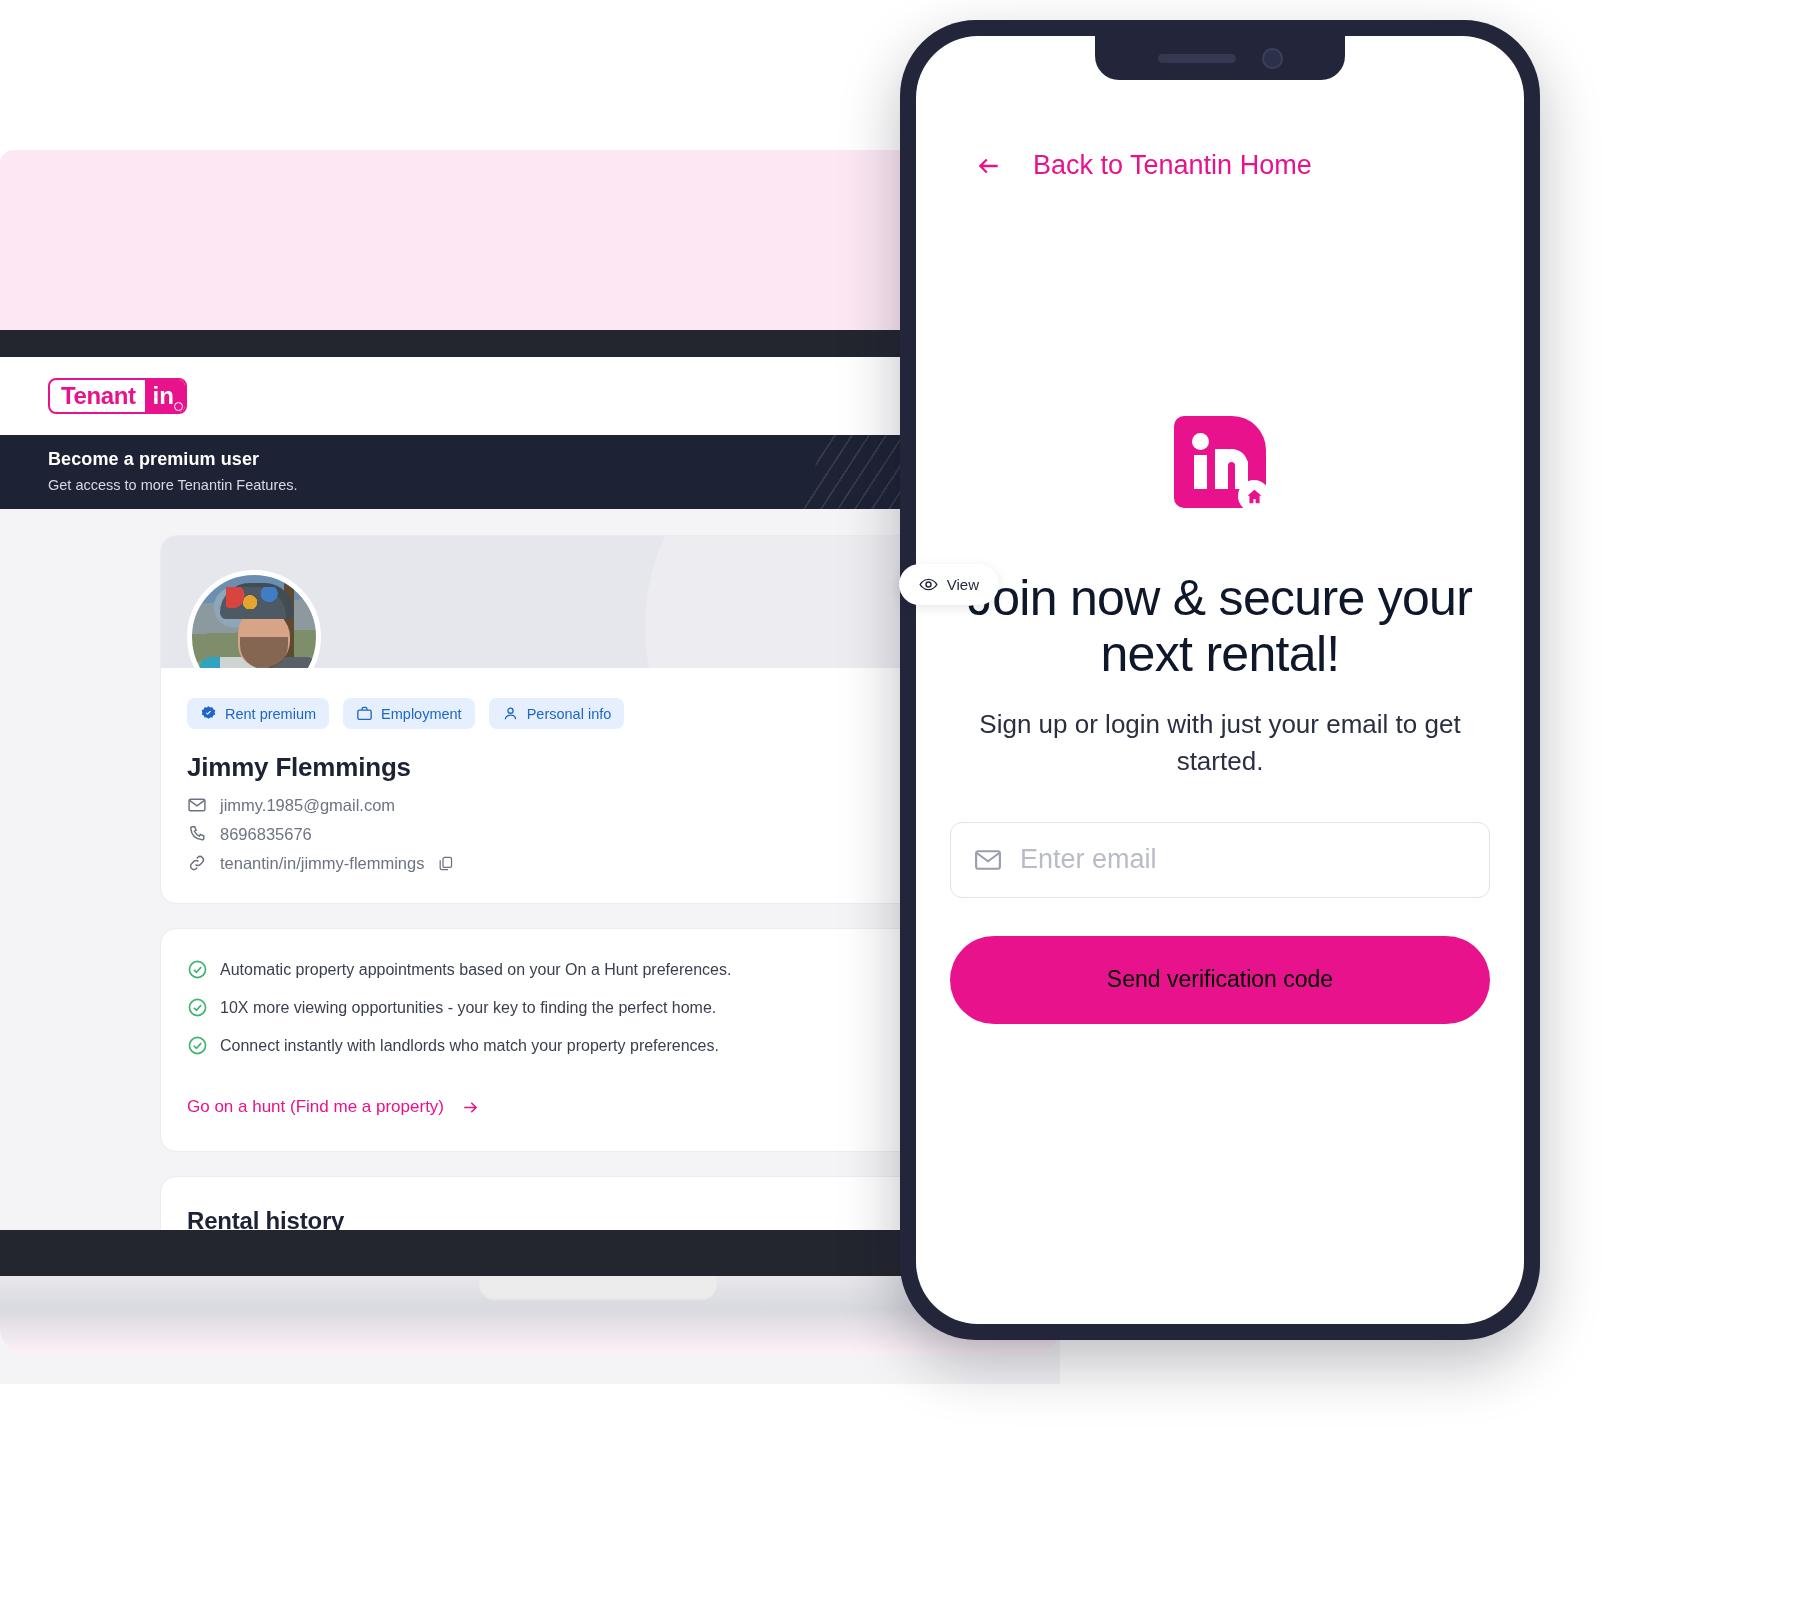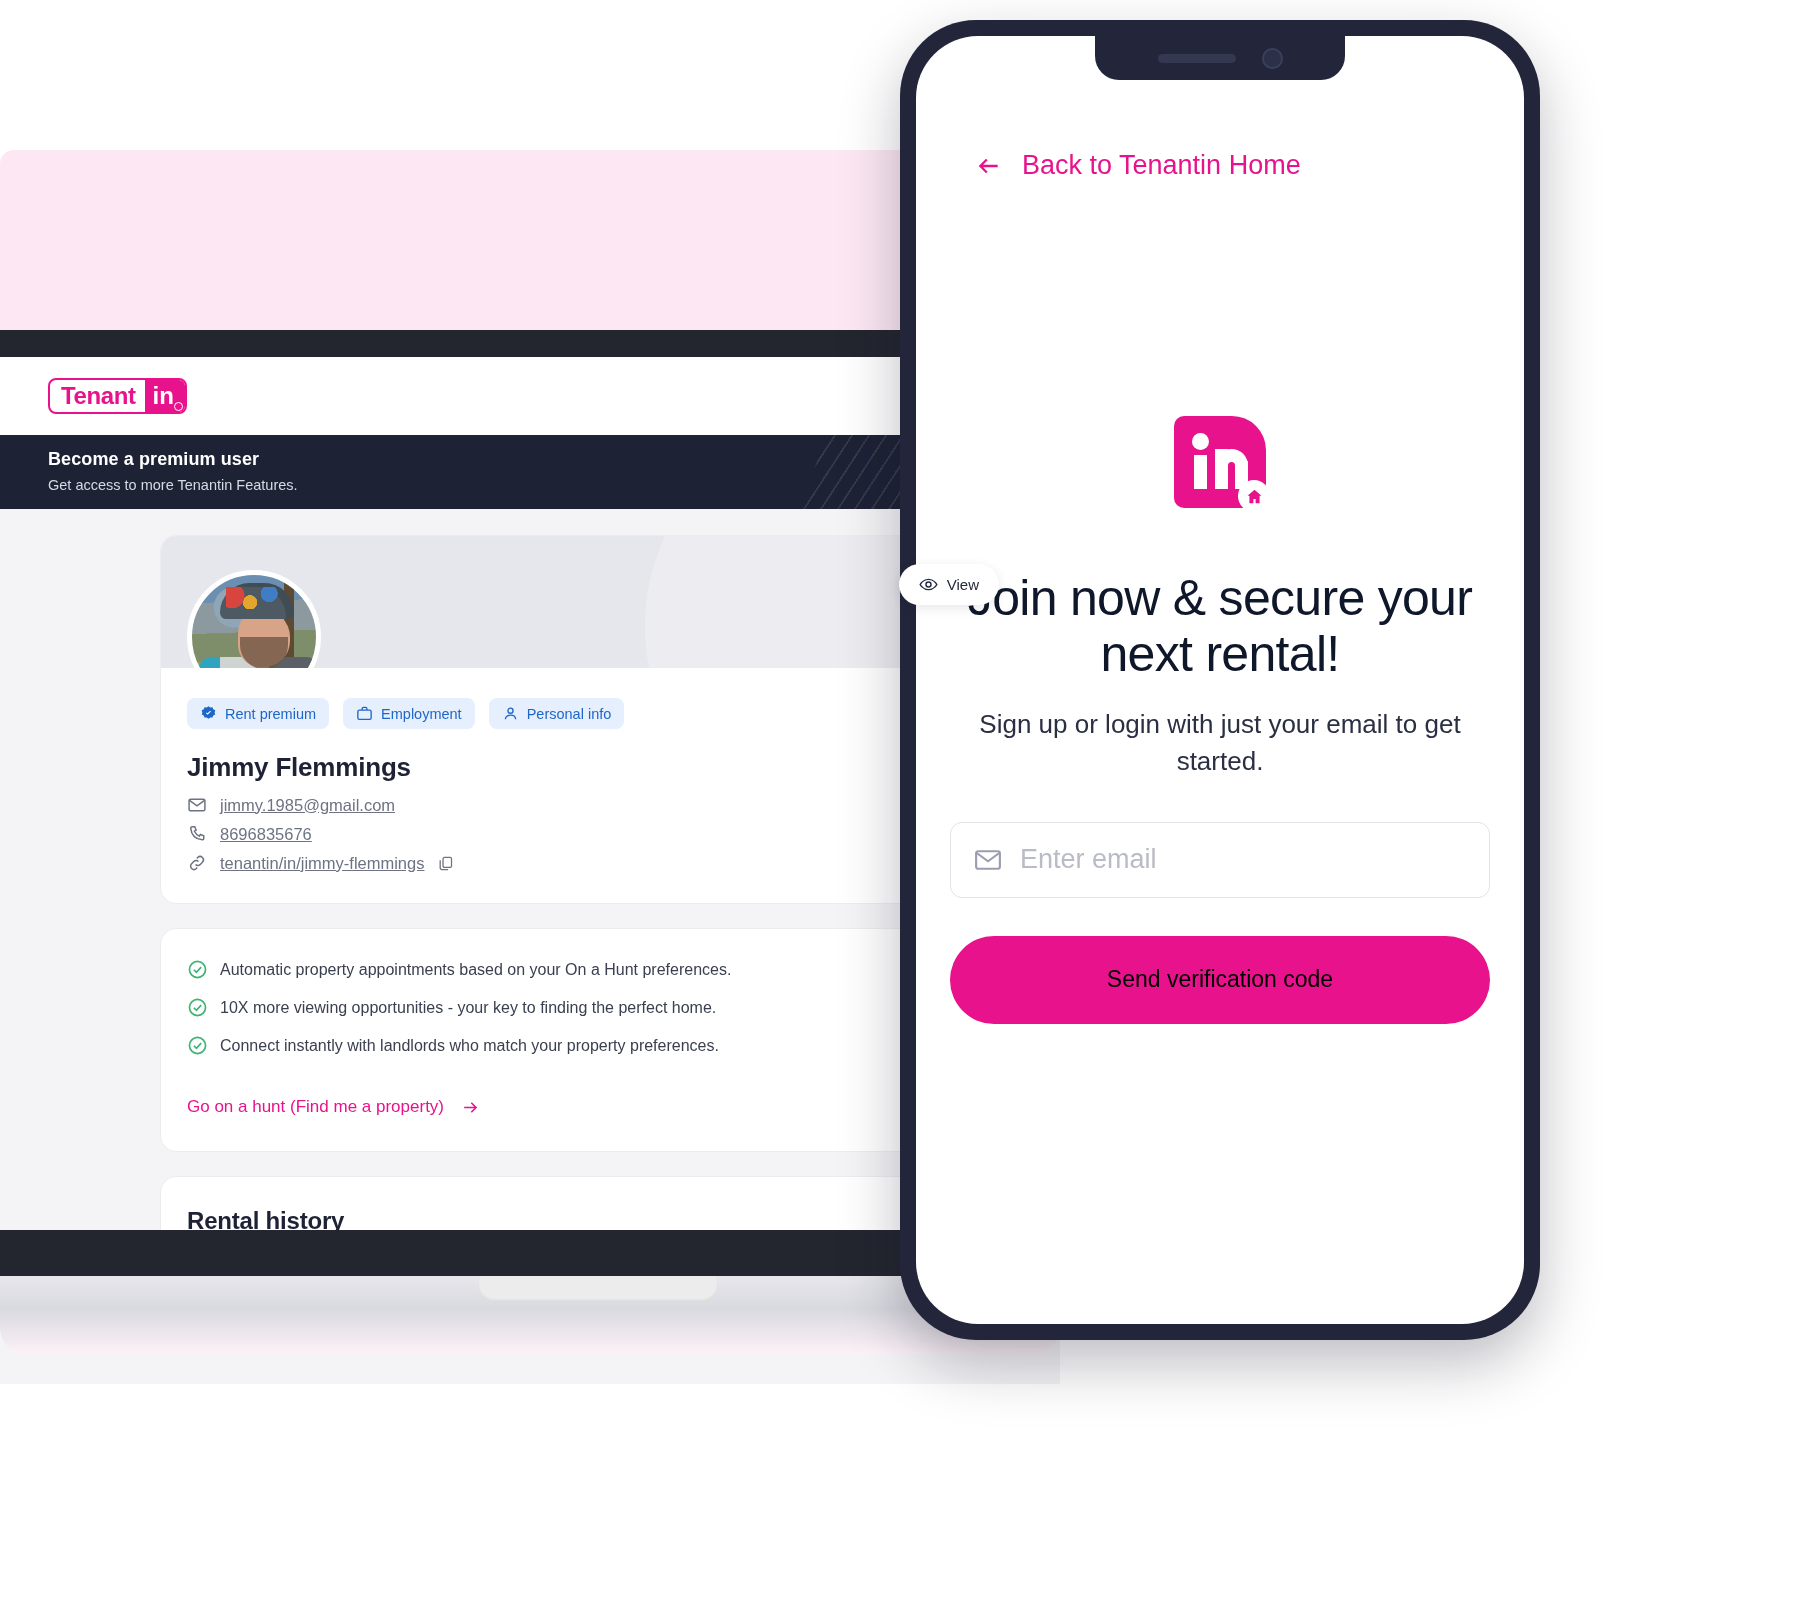--- a/index.html
+++ b/index.html
@@ -146,21 +146,21 @@
     padding: 7px 13px; font-size: 14.5px; font-weight: 500;
   }
   .badge svg { display: block; }
   .pname {
     font-size: 26px; font-weight: 700; color: #1e2235; letter-spacing: -.2px;
     margin-bottom: 12px;
     margin-top: 23px;
   }
   .contact-row {
     display: flex; align-items: center; gap: 13px;
-    color: #6d7383; font-size: 16.5px; margin-top: 9px; text-decoration: underline;
+    color: #6d7383; font-size: 16.5px; margin-top: 9px;
   }
   .contact-row svg { flex: none; }
   .share-btn {
     position: absolute; right: 24px; top: 126px;
     display: flex; align-items: center; gap: 11px;
     color: #3a4050; font-size: 16px;
   }
 
   .hunt-card { padding: 30px 28px 34px 26px; }
   .sec-title {
@@ -192,21 +192,21 @@
     position: absolute; left: 50%; transform: translateX(-50%); top: 0;
     width: 250px; height: 44px; background: #23263a;
     border-radius: 0 0 24px 24px; display: flex; align-items: center;
     justify-content: center; gap: 26px;
   }
   .notch-speaker { width: 78px; height: 9px; background: #343850; border-radius: 6px; }
   .notch-cam { width: 21px; height: 21px; border-radius: 50%; background: #2c3048;
                border: 2px solid #3a3f5a; }
   .phone-back {
     position: absolute; left: 56px; top: 114px;
-    display: flex; align-items: center; gap: 16px;
+    display: flex; align-items: center; gap: 27px;
     color: #e8138c; font-size: 27px; font-weight: 500;
   }
   .phone-content {
     position: absolute; left: 0; right: 0; top: 380px;
     padding: 0 34px; text-align: center;
   }
   .app-logo {
     width: 92px; height: 92px; margin: 0 auto 62px;
     background: #e8138c; border-radius: 10px 34px 10px 10px; position: relative;
   }

